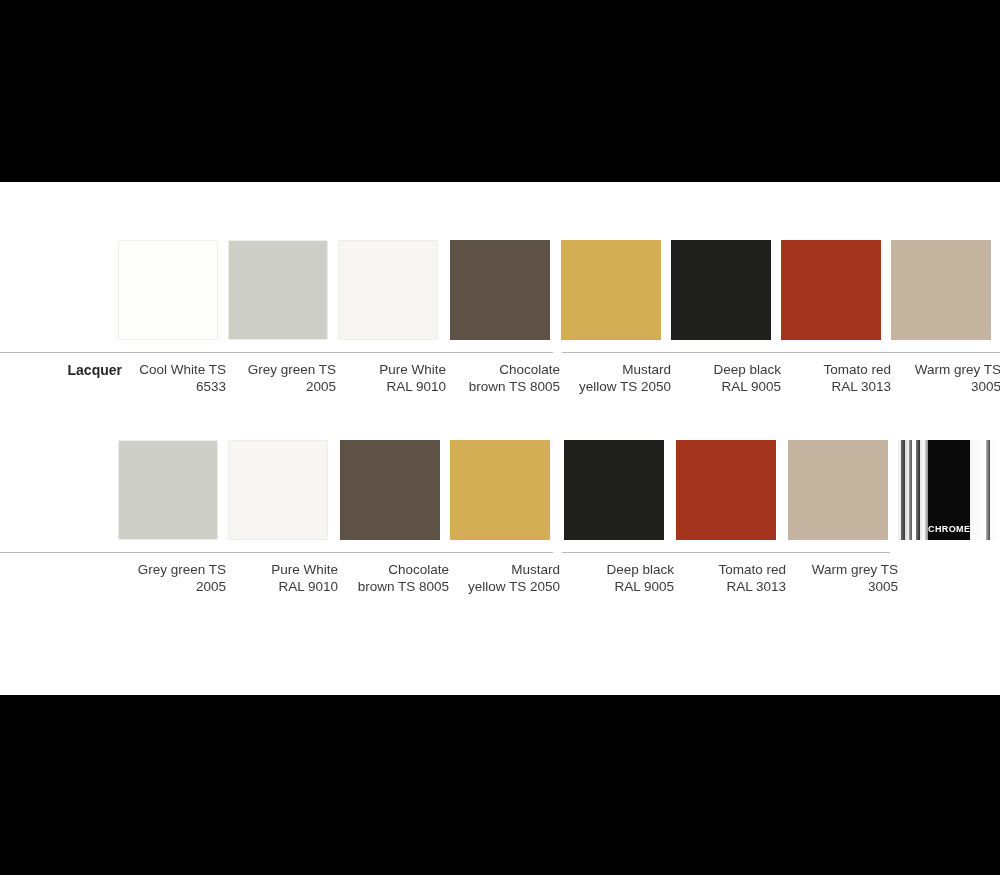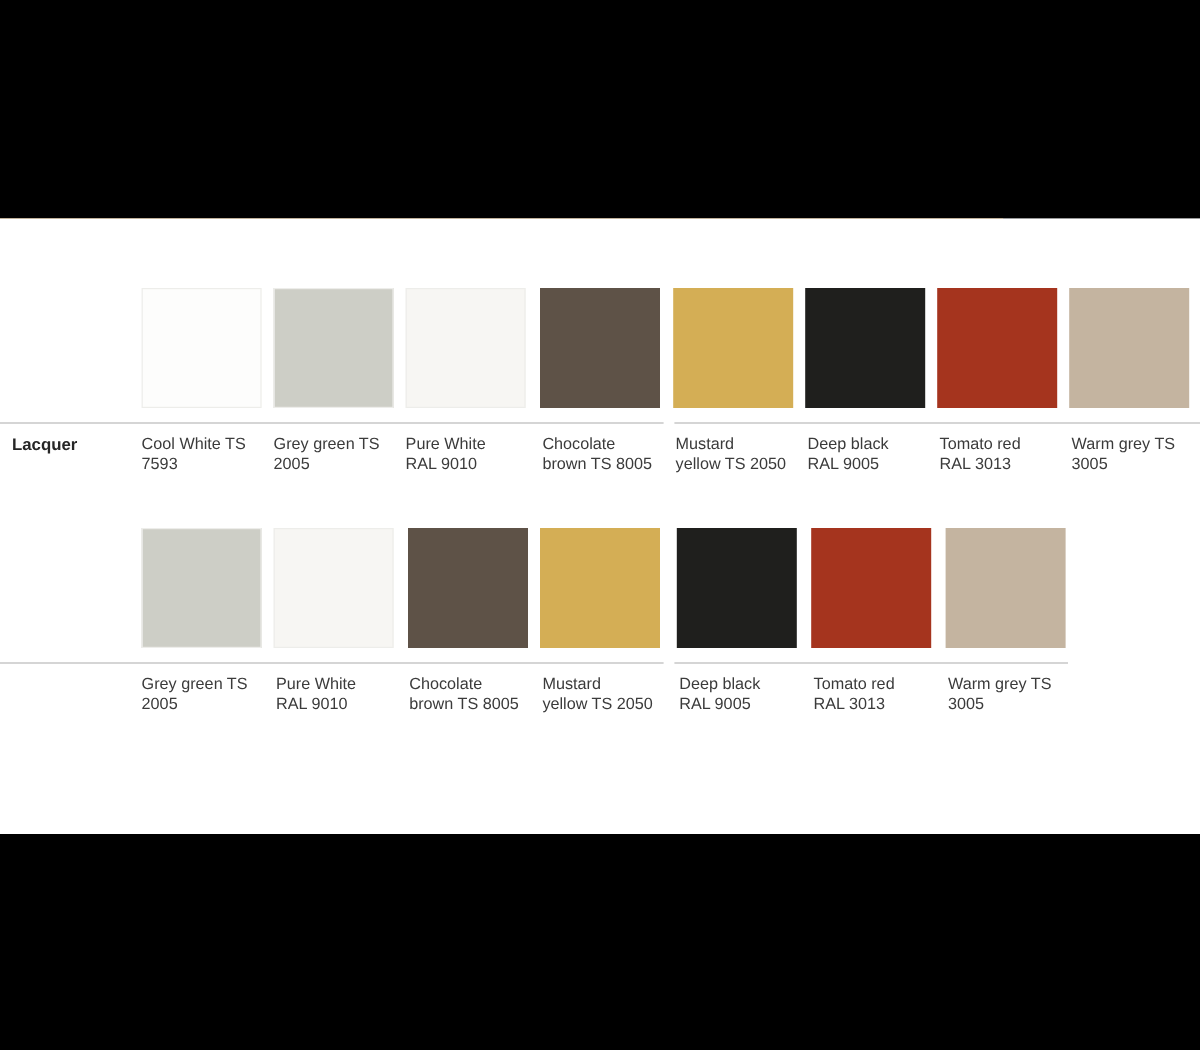--- a/index.html
+++ b/index.html
@@ -11,21 +11,22 @@
     width: 1000px;
     height: 875px;
     overflow: hidden;
     font-family: "Liberation Sans", sans-serif;
   }
 
   #page {
     position: relative;
     width: 836px;
     height: 875px;
-    background: #a16207;
+    background: #f9a8d4;
+    text-align: right;
   }
 
   .letterbox {
     position: absolute;
     left: 0;
     width: 1000px;
     background: #000000;
   }
   .letterbox.top  { top: 0;    height: 182px; }
   .letterbox.bottom { top: 695px; height: 180px; }
@@ -140,21 +141,21 @@
     <div class="swatch-row row1">
 
       <div class="rule seg-a"></div>
       <div class="rule seg-b"></div>
 
       <div class="row-title">Lacquer</div>
 
       <div class="swatch pale" style="left: 118px; background-color: rgb(253, 253, 252);"></div>
       <div class="caption" style="left:118px">
         <span>Cool White TS</span><br>
-        <span>7593</span>
+        <span>6533</span>
       </div>
 
       <div class="swatch pale" style="left: 228px; background-color: rgb(205, 206, 198);"></div>
       <div class="caption" style="left:228px">
         <span>Grey green TS</span><br>
         <span>2005</span>
       </div>
 
       <div class="swatch pale" style="left: 338px; background-color: rgb(247, 246, 243);"></div>
       <div class="caption" style="left:338px">
@@ -234,16 +235,19 @@
         <span>Tomato red</span><br>
         <span>RAL 3013</span>
       </div>
 
       <div class="swatch" style="left: 788px; background-color: rgb(196, 180, 160);"></div>
       <div class="caption" style="left:790px">
         <span>Warm grey TS</span><br>
         <span>3005</span>
       </div>
 
+      <div class="swatch chromed" style="left:898px">
+        <span class="chromed-label">CHROMED</span>
+      </div>
     </div>
 
   </div>
 </div>
 
 </body></html>

